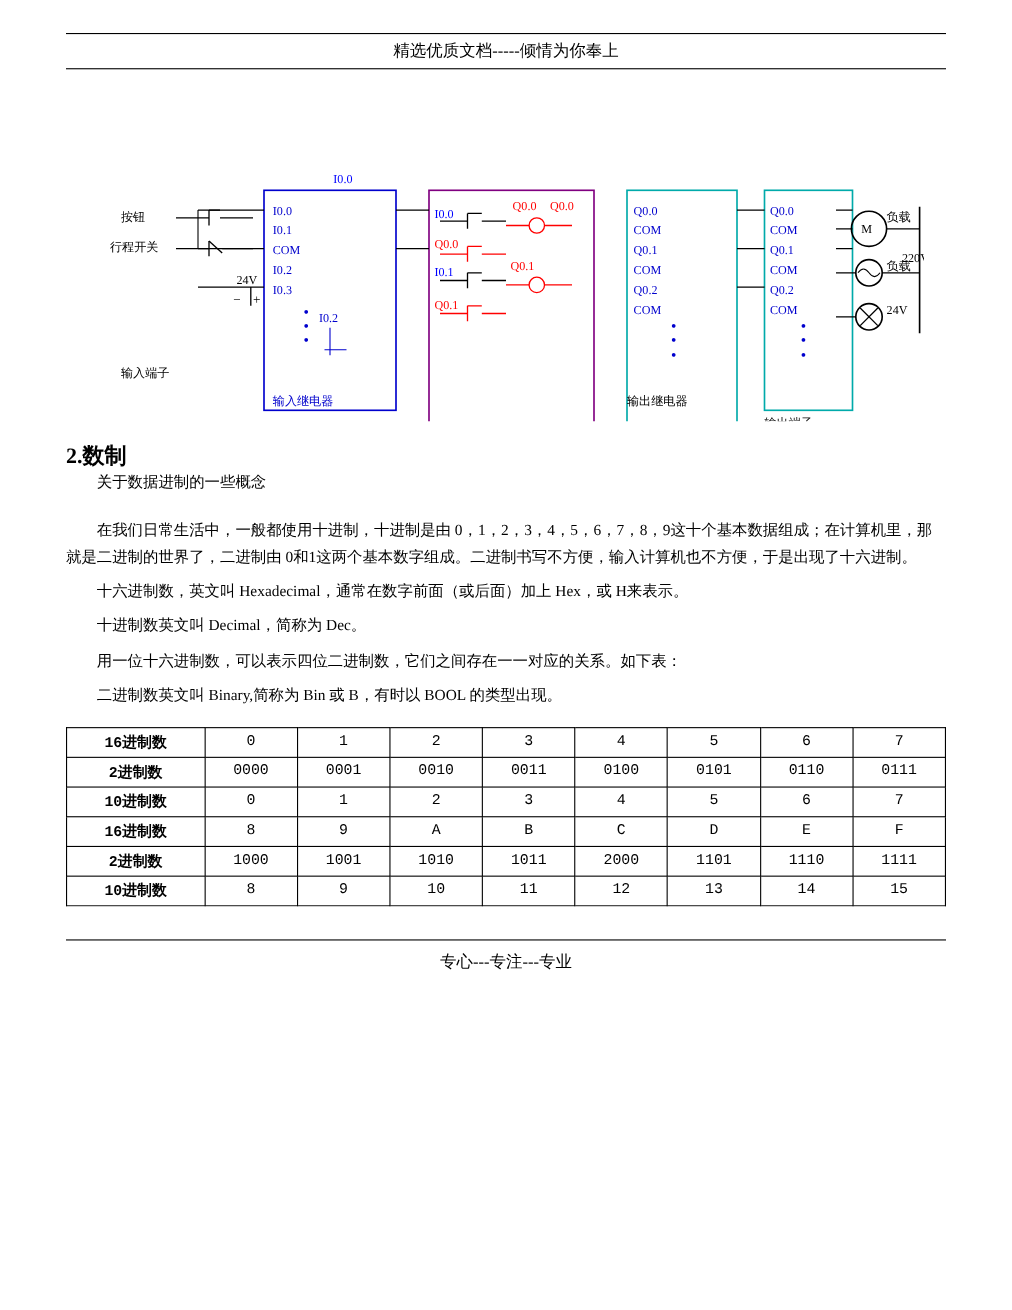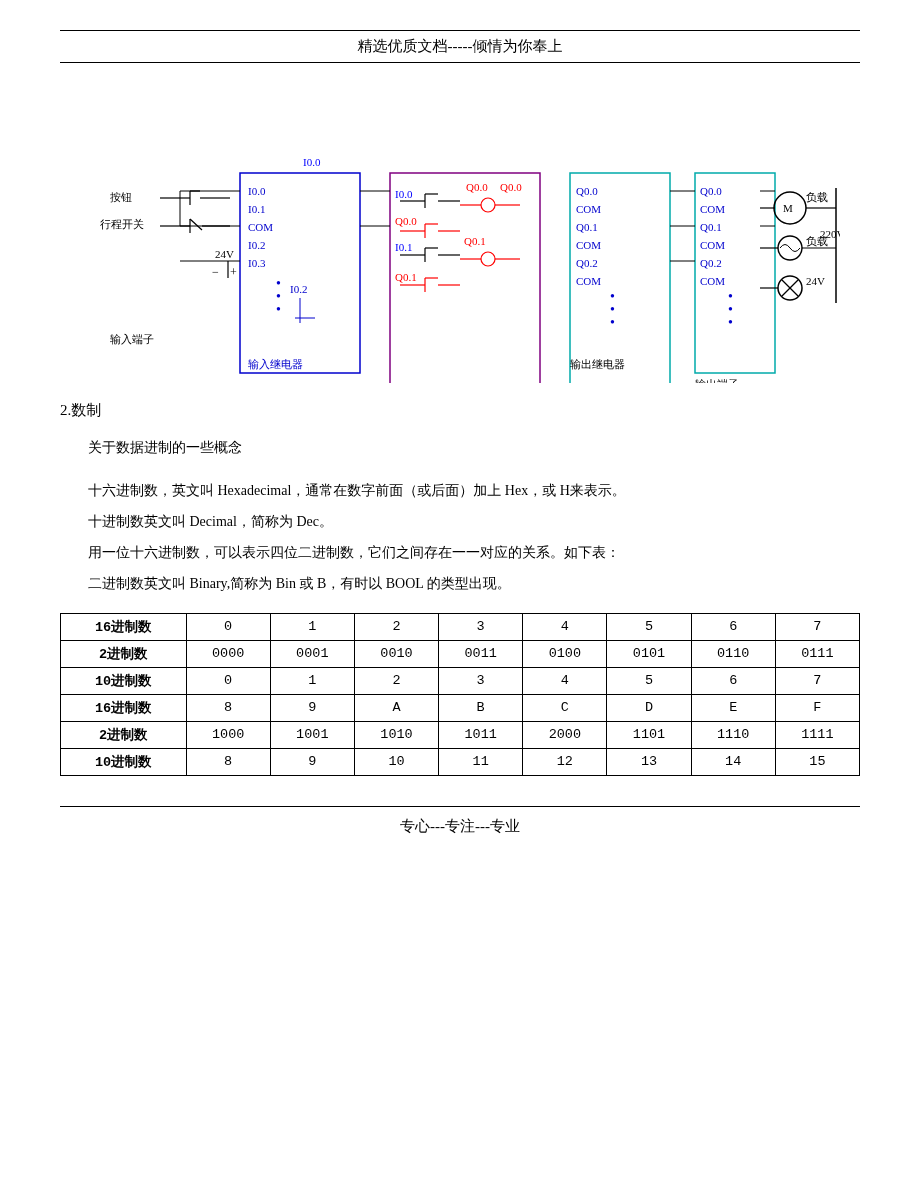--- a/index.html
+++ b/index.html
@@ -37,23 +37,23 @@
       display: flex;
       justify-content: center;
     }
     .diagram-svg {
       width: 760px;
       height: 300px;
     }
 
     
     .section-title {
-      font-weight: normal;
-      font-size: 15px;
-      margin-bottom: 16px;
+      font-weight: bold;
+      font-size: 20px;
+      margin-bottom: 0;
       margin-top: 8px;
     }
     .sub-heading {
       text-indent: 2em;
       margin-bottom: 18px;
       font-size: 14px;
       line-height: 1.7;
     }
     .paragraph {
       text-indent: 2em;
@@ -252,20 +252,21 @@
 
       <line x1="695" y1="108" x2="680" y2="108" stroke="#000" stroke-width="1"></line>
       <line x1="695" y1="143" x2="680" y2="143" stroke="#000" stroke-width="1"></line>
     </svg>
   </div>
 
   <div class="section-title">2.数制</div>
 
   <div class="sub-heading">关于数据进制的一些概念</div>
 
+  <div class="paragraph">在我们日常生活中，一般都使用十进制，十进制是由 0，1，2，3，4，5，6，7，8，9这十个基本数据组成；在计算机里，那就是二进制的世界了，二进制由 0和1这两个基本数字组成。二进制书写不方便，输入计算机也不方便，于是出现了十六进制。</div>
   <div class="paragraph">十六进制数，英文叫 Hexadecimal，通常在数字前面（或后面）加上 Hex，或 H来表示。</div>
   <div class="paragraph">十进制数英文叫 Decimal，简称为 Dec。</div>
   <div class="paragraph">用一位十六进制数，可以表示四位二进制数，它们之间存在一一对应的关系。如下表：</div>
   <div class="paragraph">二进制数英文叫 Binary,简称为 Bin 或 B，有时以 BOOL 的类型出现。</div>
 
   <div class="table-container">
     <table>
       <tbody id="table-body">
           <tr>
             <th class="row-header">16进制数</th>

